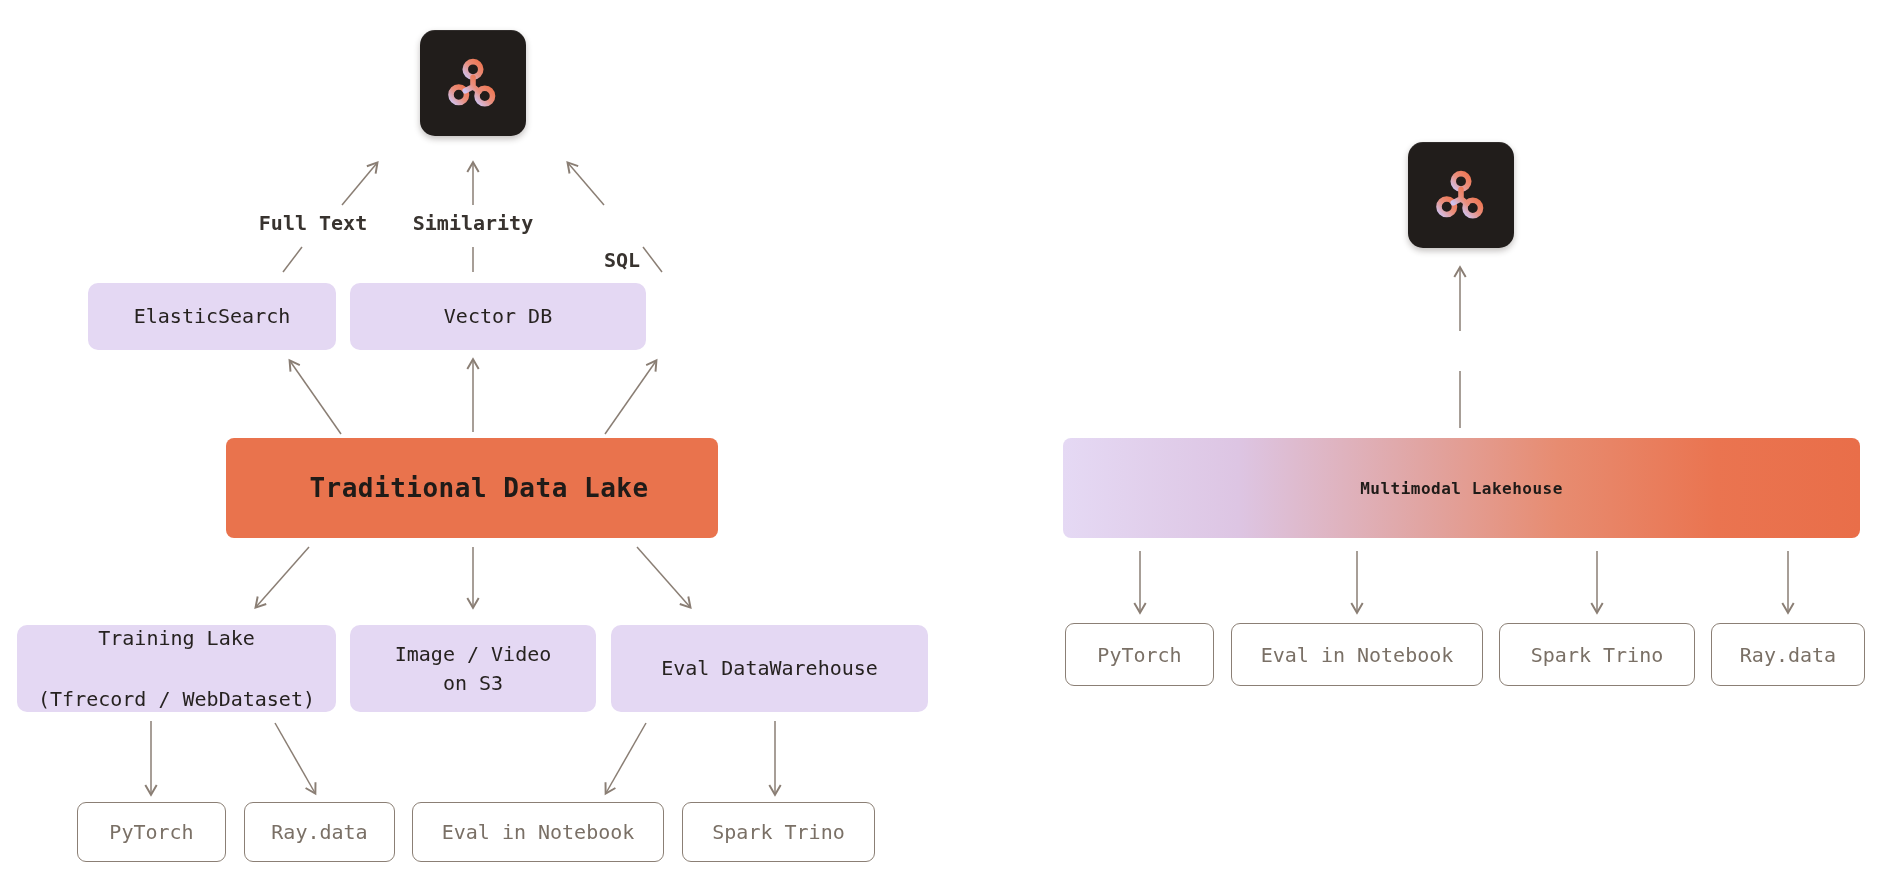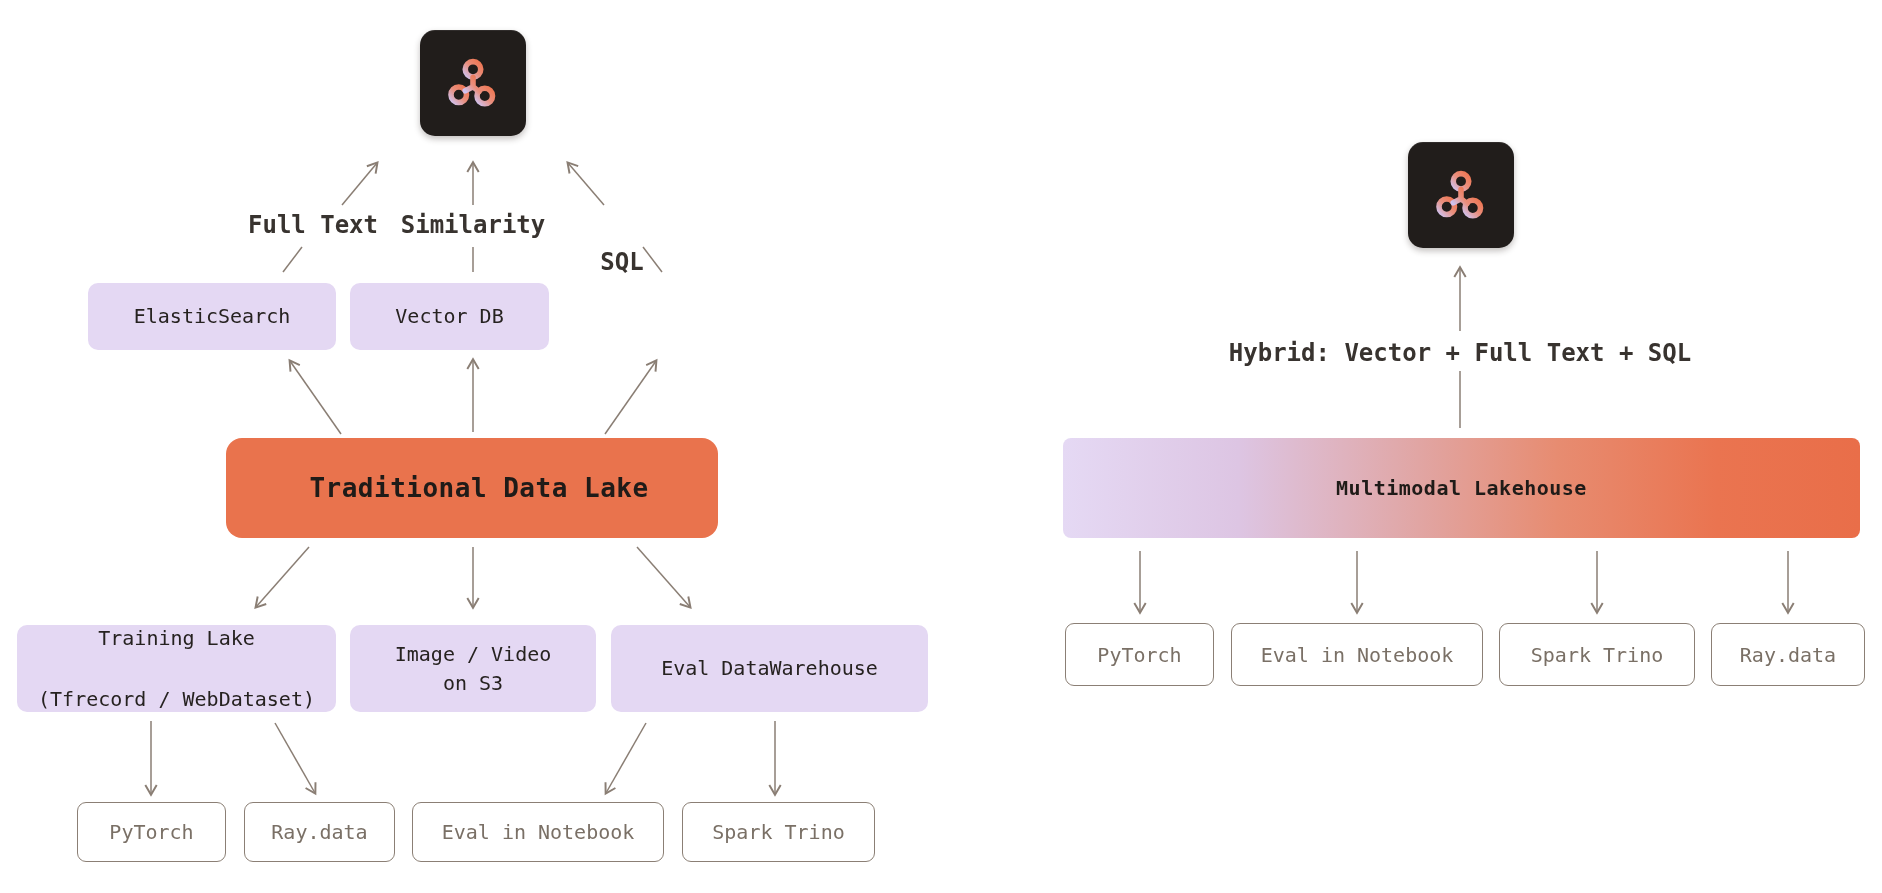--- a/index.html
+++ b/index.html
@@ -5,29 +5,29 @@
   html,body{margin:0;padding:0;background:#ffffff;}
   #canvas{
     position:relative;width:1882px;height:893px;background:#ffffff;overflow:hidden;
     font-family:"DejaVu Sans Mono","Liberation Mono",monospace;
   }
   .box{
     position:absolute;box-sizing:border-box;display:flex;flex-direction:column;
     align-items:center;justify-content:center;text-align:center;
   }
   .pbox{background:#e4d8f3;border-radius:10px;color:#262220;font-size:20px;line-height:1.45;}
-  .obox{background:#e9734d;border-radius:16px;color:#1f1b18;font-size:26px;font-weight:bold;letter-spacing:.5px;padding-left:14px;}
+  .obox{background:#e9734d;border-radius:8px;color:#1f1b18;font-size:26px;font-weight:bold;letter-spacing:.5px;padding-left:14px;}
   .gradbox{
     background:linear-gradient(90deg,#e5d9f4 0%,#ddc5e3 22%,#e0a9ab 42%,#e78c71 62%,#ea7450 82%,#e96e49 100%);
-    border-radius:8px;color:#1f1b18;font-size:20px;font-weight:bold;letter-spacing:.5px;
+    border-radius:8px;color:#1f1b18;font-size:16px;font-weight:bold;letter-spacing:.5px;
   }
   .wbox{background:#ffffff;border:1.5px solid #8b7f75;border-radius:9px;color:#7a7066;font-size:20px;}
   .qlabel{
     position:absolute;transform:translateX(-50%);white-space:nowrap;
-    color:#38332f;font-size:24px;font-weight:bold;
+    color:#38332f;font-size:20px;font-weight:bold;
   }
   .appicon{
     position:absolute;width:106px;height:106px;background:#211d1b;border-radius:15px;
     display:flex;align-items:center;justify-content:center;
     box-shadow:0 3px 6px rgba(40,30,25,.28), inset 0 1px 0 rgba(255,255,255,.07);
   }
   .appicon svg{width:62px;height:62px;}
   #arrows{position:absolute;left:0;top:0;pointer-events:none;}
 </style>
 </head>
@@ -83,21 +83,21 @@
         <path d="M50,41 L50,56 M50,56 L37.5,62.5 M50,56 L59.5,64"></path>
       </g>
     </svg>
   </div>
 
   <div class="qlabel" style="left:313px;top:211px;">Full Text</div>
   <div class="qlabel" style="left:473px;top:211px;">Similarity</div>
   <div class="qlabel" style="left:622px;top:211px;margin-top:37px;">SQL</div>
 
   <div class="box pbox" style="left:88px;top:283px;width:248px;height:67px;">ElasticSearch</div>
-  <div class="box pbox" style="left:350px;top:283px;width:199px;height:67px;">Vector DB</div>
+  <div class="box pbox" style="left:350px;top:283px;width:296px;height:67px;">Vector DB</div>
 
   <div class="box obox" style="left:226px;top:438px;width:492px;height:100px;">Traditional Data Lake</div>
 
   <div class="box pbox" style="left:17px;top:625px;width:319px;height:87px;gap:32px;">
     <span>Training Lake</span>
     <span>(Tfrecord / WebDataset)</span>
   </div>
   <div class="box pbox" style="left:350px;top:625px;width:246px;height:87px;">
     <span>Image / Video</span>
     <span>on S3</span>
@@ -120,21 +120,20 @@
       </defs>
       <g stroke="url(#lg2)" stroke-width="9" fill="none" stroke-linecap="round">
         <circle cx="50" cy="28" r="12.5"></circle>
         <circle cx="27" cy="69" r="12.5"></circle>
         <circle cx="69" cy="71" r="12.5"></circle>
         <path d="M50,41 L50,56 M50,56 L37.5,62.5 M50,56 L59.5,64"></path>
       </g>
     </svg>
   </div>
 
-  <div class="qlabel" style="left:1460px;top:339px;">Hybrid: Vector + Full Text + SQL</div>
 
   <div class="box gradbox" style="left:1063px;top:438px;width:797px;height:100px;">Multimodal Lakehouse</div>
 
   <div class="box wbox" style="left:1065px;top:623px;width:149px;height:63px;">PyTorch</div>
   <div class="box wbox" style="left:1231px;top:623px;width:252px;height:63px;">Eval in Notebook</div>
   <div class="box wbox" style="left:1499px;top:623px;width:196px;height:63px;">Spark Trino</div>
   <div class="box wbox" style="left:1711px;top:623px;width:154px;height:63px;">Ray.data</div>
 
 </div>
 

